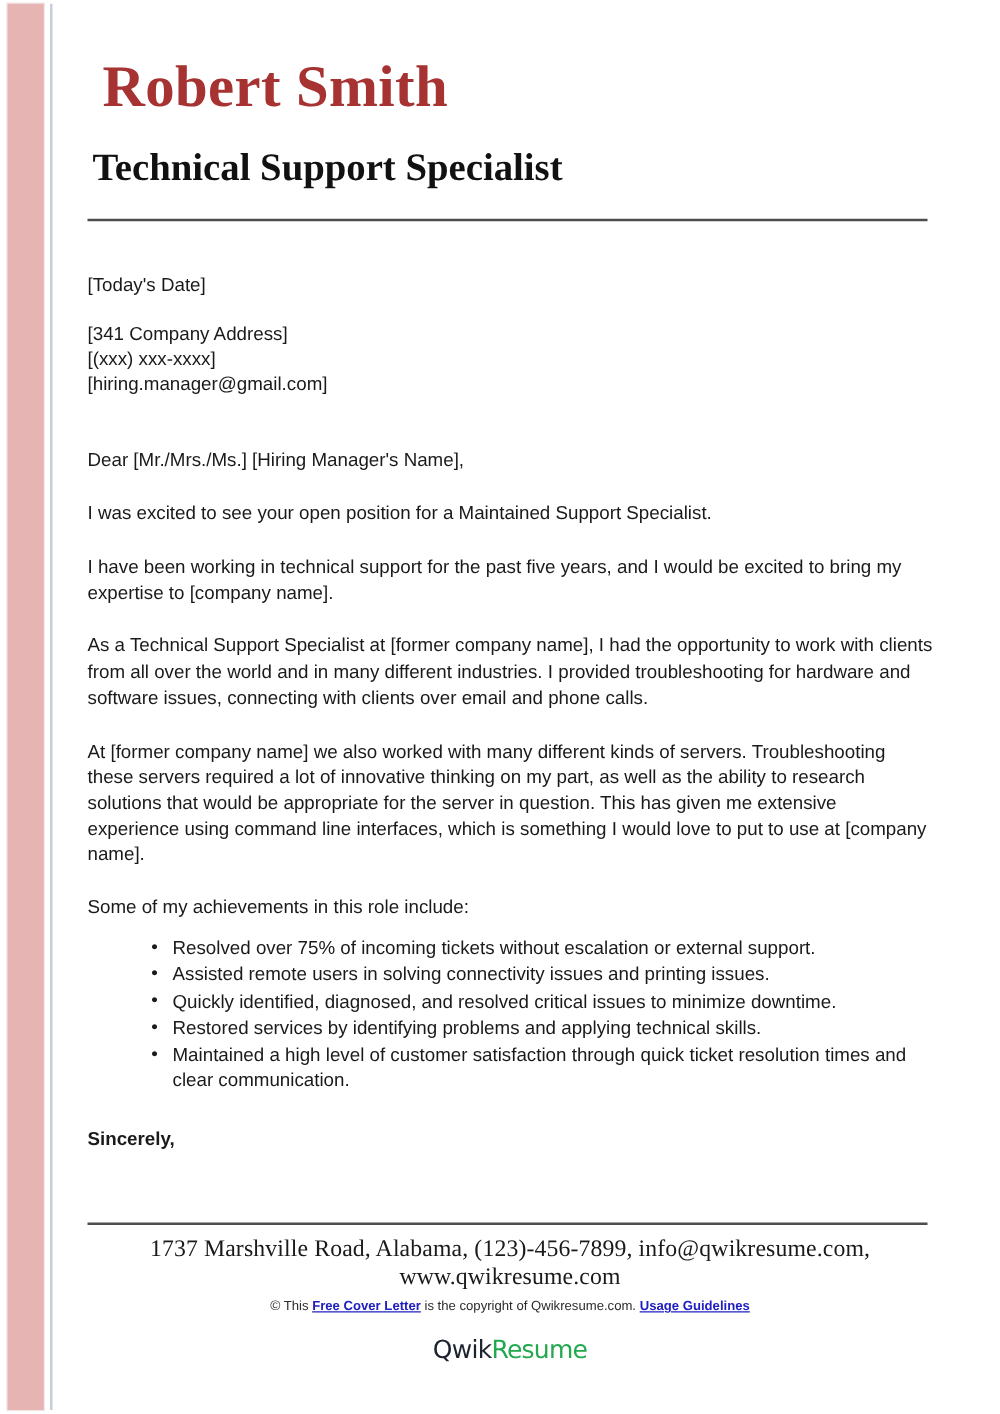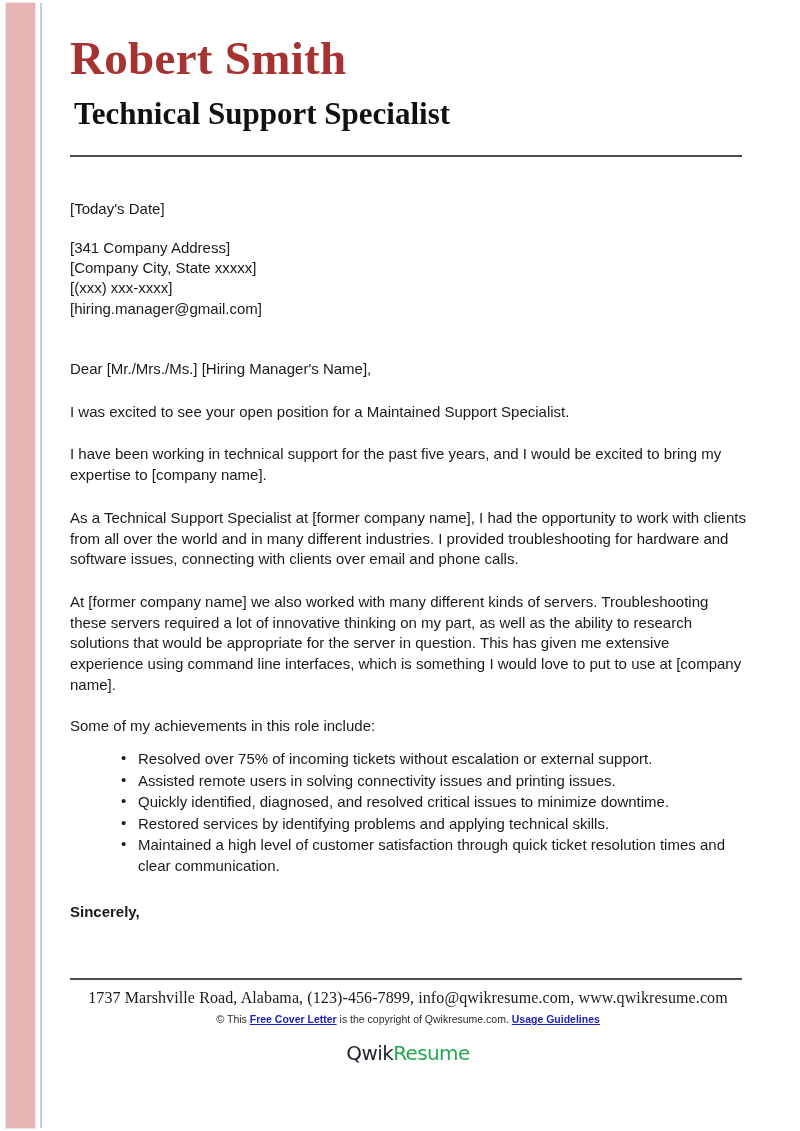--- a/index.html
+++ b/index.html
@@ -44,21 +44,21 @@
     left: 70px;
     top: 0;
     width: 676px;
   }
 
   .name-heading {
     font-family: "Liberation Serif", serif;
     font-size: 47px;
     font-weight: bold;
     color: #a63232;
-    margin: 0;
+    margin: 12px;
     padding-top: 33px;
     line-height: 1.08;
     letter-spacing: 0.3px;
   }
   .job-title {
     font-family: "Liberation Serif", serif;
     font-size: 31px;
     font-weight: bold;
     color: #111111;
     margin: 4px;
@@ -139,21 +139,21 @@
     text-align: center;
   }
   .footer-rule {
     margin: 0;
     border: none;
     border-top: 2px solid #4d4d4d;
     width: 672px;
   }
   .footer-address {
     font-family: "Liberation Serif", serif;
-    font-size: 16px;
+    font-size: 19px;
     color: #1a1a1a;
     margin: 9px 0 0 0;
     letter-spacing: 0.1px;
   }
   .footer-copyright {
     font-size: 10.5px;
     color: #2b2b2b;
     margin: 6px 0 0 0;
   }
   .footer-copyright .cr-symbol {
@@ -193,21 +193,20 @@
     <h1 class="name-heading">Robert Smith</h1>
     <h2 class="job-title">Technical Support Specialist</h2>
     <hr class="header-rule">
 
     <div class="letter-body">
 
       <div class="date-line">[Today's Date]</div>
 
       <div class="address-block">
         <div>[341 Company Address]</div>
-        <div>[Company City, State xxxxx]</div>
         <div>[(xxx) xxx-xxxx]</div>
         <div>[hiring.manager@gmail.com]</div>
       </div>
 
       <p class="salutation">Dear [Mr./Mrs./Ms.] [Hiring Manager's Name],</p>
 
       <p class="para">I was excited to see your open position for a Maintained Support Specialist.</p>
       <p class="para">I have been working in technical support for the past five years, and I would be excited to bring my expertise to [company name].</p>
       <p class="para">As a Technical Support Specialist at [former company name], I had the opportunity to work with clients from all over the world and in many different industries. I provided troubleshooting for hardware and software issues, connecting with clients over email and phone calls.</p>
       <p class="para">At [former company name] we also worked with many different kinds of servers. Troubleshooting these servers required a lot of innovative thinking on my part, as well as the ability to research solutions that would be appropriate for the server in question. This has given me extensive experience using command line interfaces, which is something I would love to put to use at [company name].</p>

